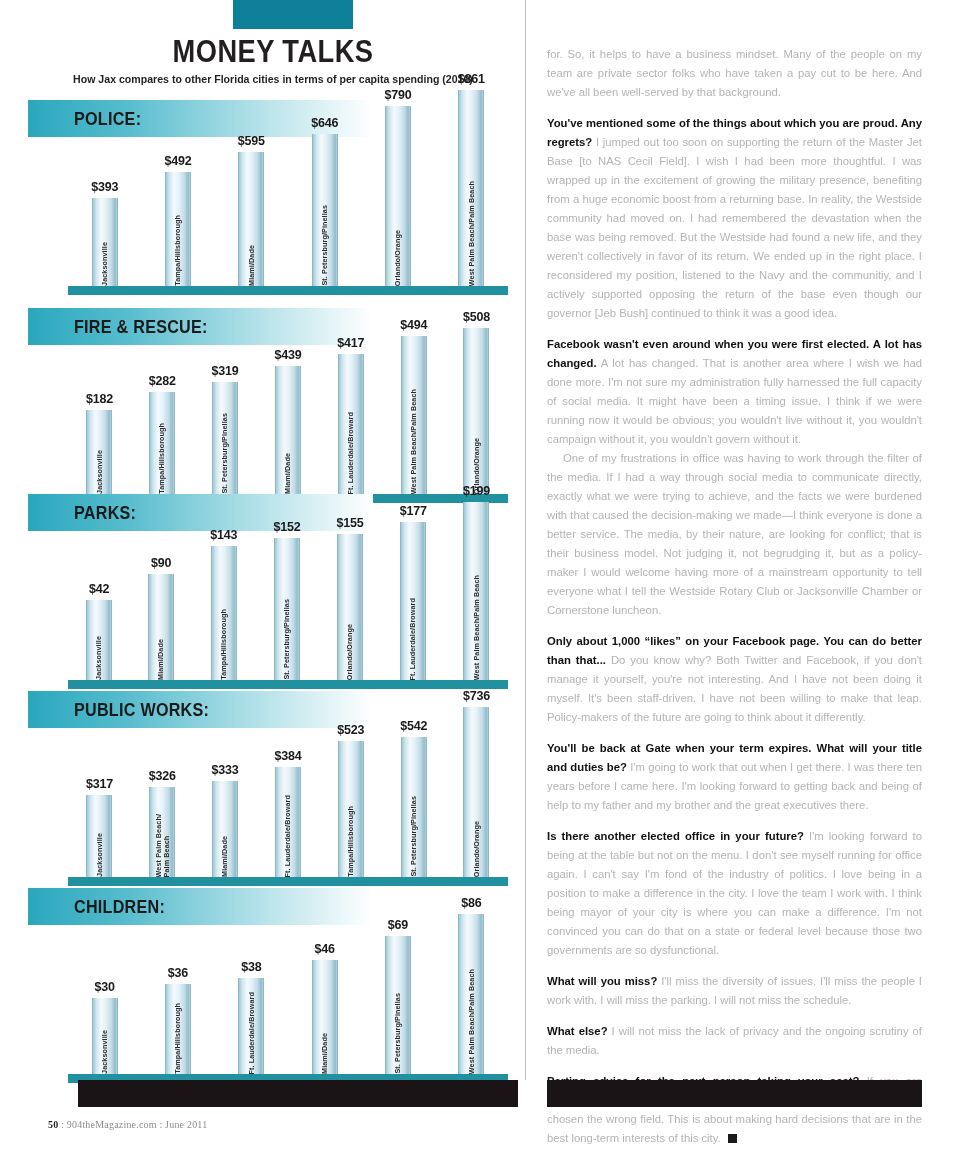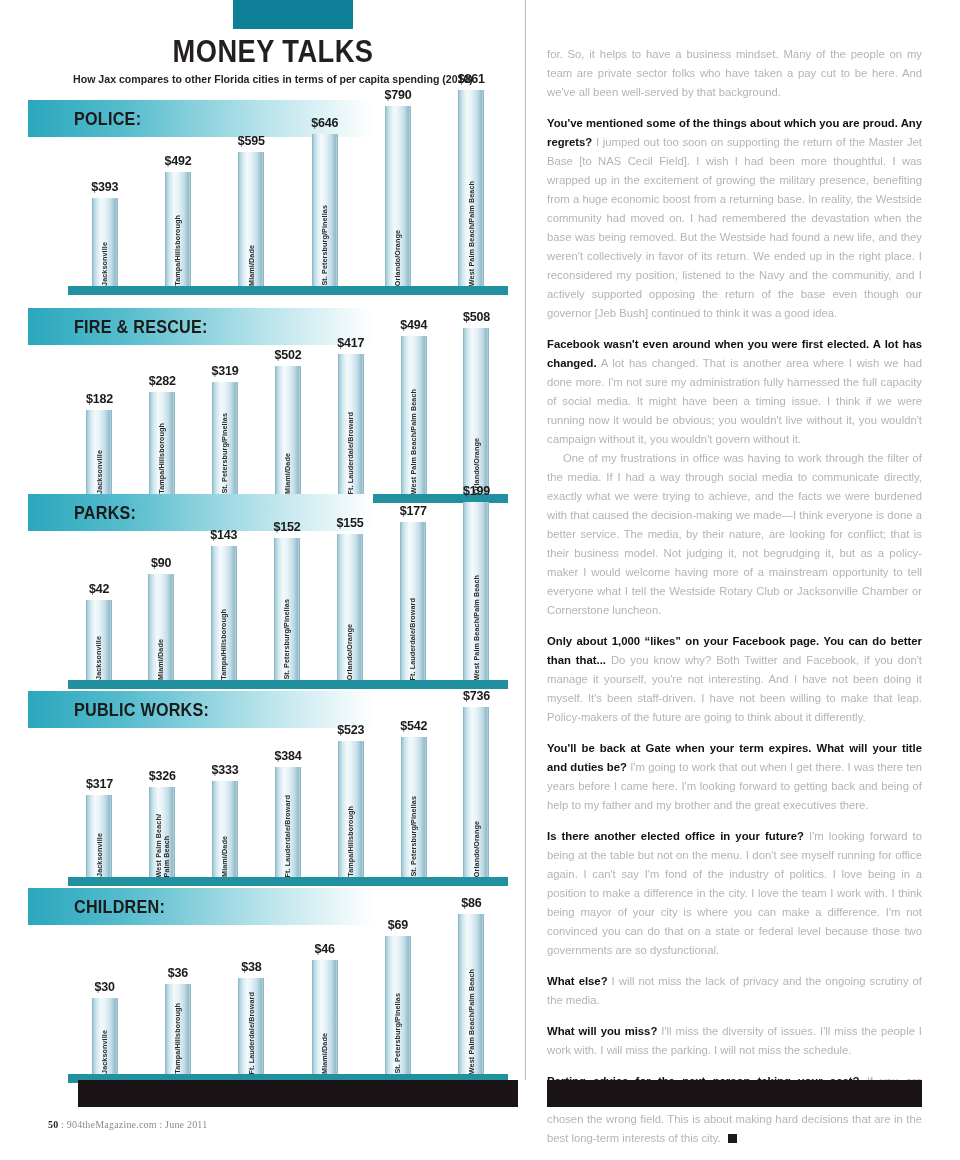--- a/index.html
+++ b/index.html
@@ -217,21 +217,21 @@
                   <div class="bar-city">Tampa/Hillsborough</div>
                 </div>
               </div>
               <div class="bar-slot">
                 <div class="bar-value">$319</div>
                 <div class="bar-cyl" style="height: 112px;">
                   <div class="bar-city">St. Petersburg/Pinellas</div>
                 </div>
               </div>
               <div class="bar-slot">
-                <div class="bar-value">$502</div>
+                <div class="bar-value">$439</div>
                 <div class="bar-cyl" style="height: 128px;">
                   <div class="bar-city">Miami/Dade</div>
                 </div>
               </div>
               <div class="bar-slot">
                 <div class="bar-value">$417</div>
                 <div class="bar-cyl" style="height: 140px;">
                   <div class="bar-city">Ft. Lauderdale/Broward</div>
                 </div>
               </div>
@@ -410,19 +410,19 @@
   </div>
 
   <div id="article">
       <div class="para"><span>for. So, it helps to have a business mindset. Many of the people on my team are private sector folks who have taken a pay cut to be here. And we've all been well-served by that background.</span></div>
       <div class="para"><span class="q">You've mentioned some of the things about which you are proud. Any regrets?</span><span> I jumped out too soon on supporting the return of the Master Jet Base [to NAS Cecil Field]. I wish I had been more thoughtful. I was wrapped up in the excitement of growing the military presence, benefiting from a huge economic boost from a returning base. In reality, the Westside community had moved on. I had remembered the devastation when the base was being removed. But the Westside had found a new life, and they weren't collectively in favor of its return. We ended up in the right place. I reconsidered my position, listened to the Navy and the communitiy, and I actively supported opposing the return of the base even though our governor [Jeb Bush] continued to think it was a good idea.</span></div>
       <div class="para"><span class="q">Facebook wasn't even around when you were first elected. A lot has changed.</span><span> A lot has changed. That is another area where I wish we had done more. I'm not sure my administration fully harnessed the full capacity of social media. It might have been a timing issue. I think if we were running now it would be obvious; you wouldn't live without it, you wouldn't campaign without it, you wouldn't govern without it.</span></div>
       <div class="para indent"><span>One of my frustrations in office was having to work through the filter of the media. If I had a way through social media to communicate directly, exactly what we were trying to achieve, and the facts we were burdened with that caused the decision-making we made—I think everyone is done a better service. The media, by their nature, are looking for conflict; that is their business model. Not judging it, not begrudging it, but as a policy-maker I would welcome having more of a mainstream opportunity to tell everyone what I tell the Westside Rotary Club or Jacksonville Chamber or Cornerstone luncheon.</span></div>
       <div class="para"><span class="q">Only about 1,000 “likes” on your Facebook page. You can do better than that...</span><span> Do you know why? Both Twitter and Facebook, if you don't manage it yourself, you're not interesting. And I have not been doing it myself. It's been staff-driven. I have not been willing to make that leap. Policy-makers of the future are going to think about it differently.</span></div>
       <div class="para"><span class="q">You'll be back at Gate when your term expires. What will your title and duties be?</span><span> I'm going to work that out when I get there. I was there ten years before I came here. I'm looking forward to getting back and being of help to my father and my brother and the great executives there.</span></div>
       <div class="para"><span class="q">Is there another elected office in your future?</span><span> I'm looking forward to being at the table but not on the menu. I don't see myself running for office again. I can't say I'm fond of the industry of politics. I love being in a position to make a difference in the city. I love the team I work with. I think being mayor of your city is where you can make a difference. I'm not convinced you can do that on a state or federal level because those two governments are so dysfunctional.</span></div>
+      <div class="para"><span class="q">What will you miss?</span><span> I'll miss the diversity of issues. I'll miss the people I work with. I will miss the parking. I will not miss the schedule.</span></div>
       <div class="para"><span class="q">What else?</span><span> I will not miss the lack of privacy and the ongoing scrutiny of the media.</span></div>
-      <div class="para"><span class="q">What will you miss?</span><span> I'll miss the diversity of issues. I'll miss the people I work with. I will miss the parking. I will not miss the schedule.</span></div>
       <div class="para"><span class="q">Parting advice for the next person taking your seat?</span><span> If you are assuming this position because you want to be liked or be popular, you've chosen the wrong field. This is about making hard decisions that are in the best long-term interests of this city.</span><span class="endmark"></span></div>
     </div>
   <div class="right-black"></div>
 
 </div>
 
 </body></html>

